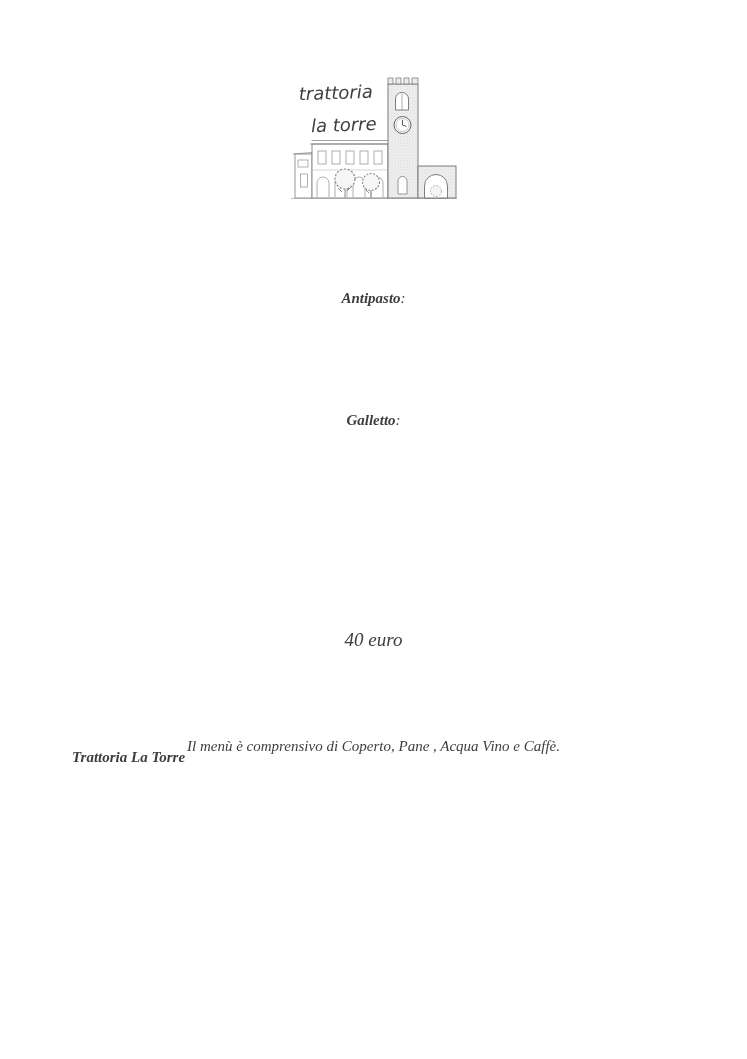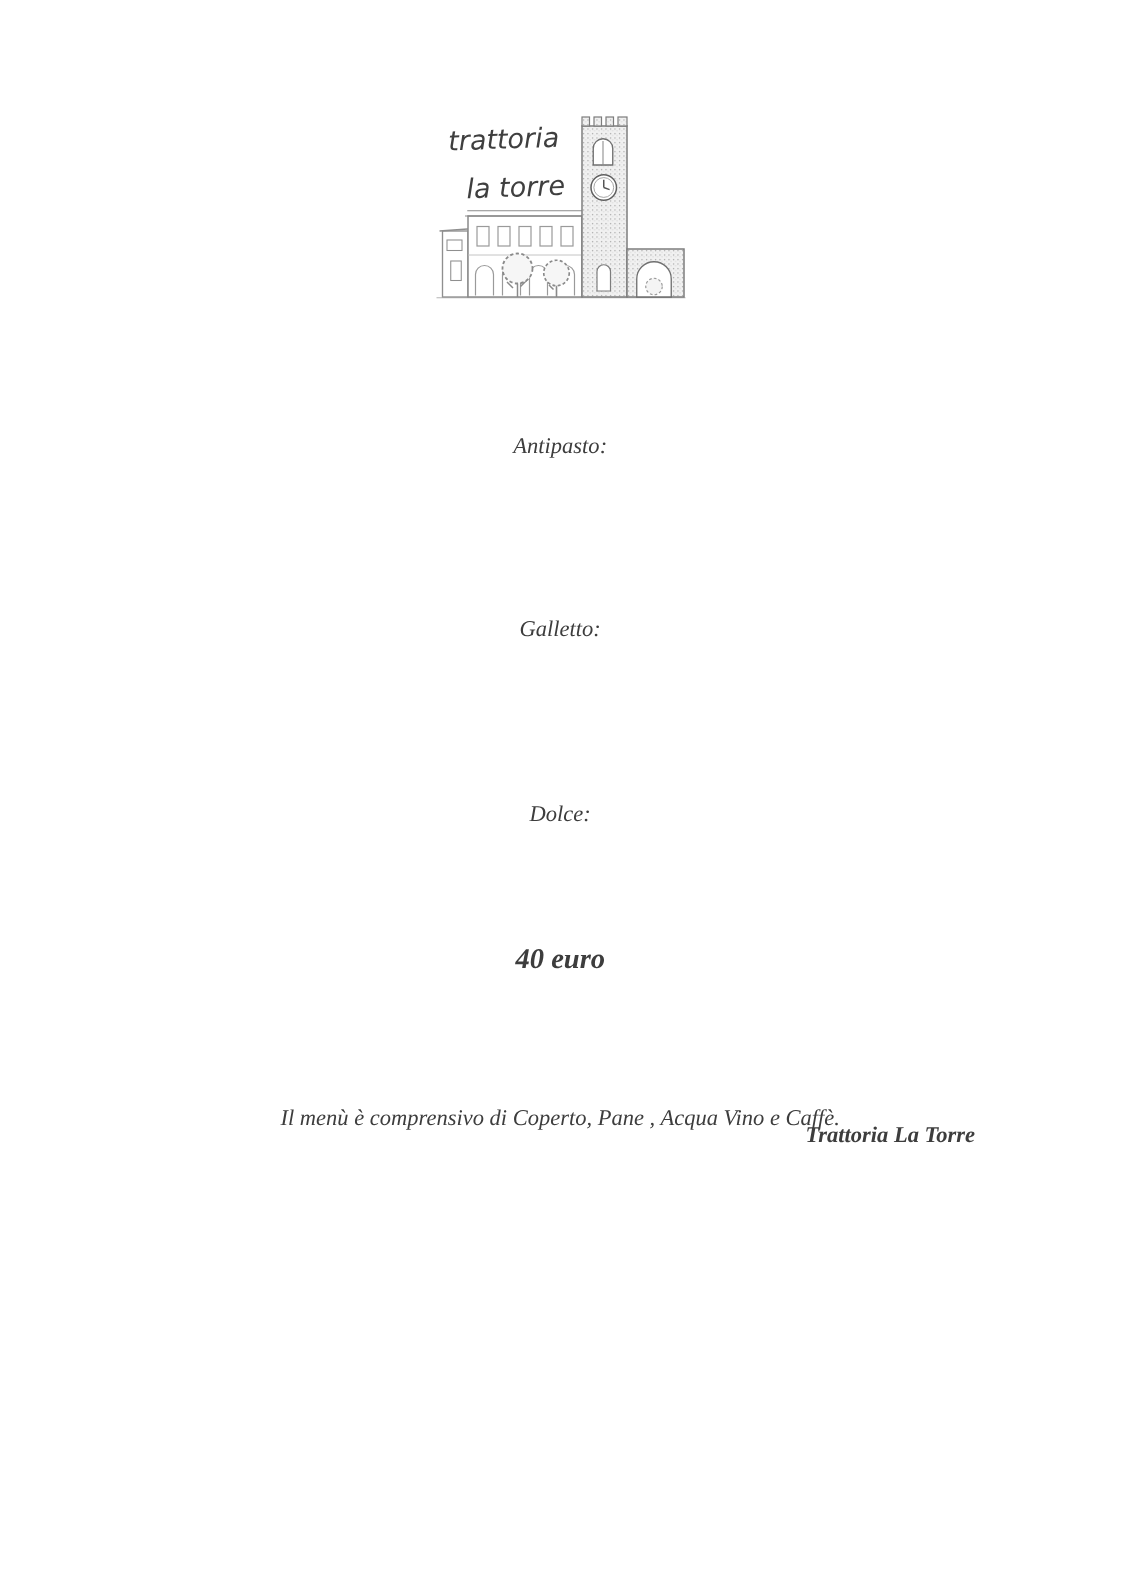--- a/index.html
+++ b/index.html
@@ -27,31 +27,31 @@
     fill: #3f3f3f;
   }
   .tblock {
     position: absolute;
     left: 72px;
     width: 603px;
     text-align: center;
     font-size: 15px;
     line-height: 17px;
   }
-  .heading .course-name { font-weight: normal; }
+  .heading .course-name { font-weight: bold; }
   .dish { }
   .price {
     font-size: 19px;
     line-height: 23px;
-    font-weight: bold;
+    font-weight: normal;
   }
   .note { }
   .signature {
     width: 578px;
-    text-align: right;
+    text-align: left;
     font-weight: bold;
   }
 </style>
 </head>
 <body>
 
 <div class="page">
 
   <div class="logo-wrap">
     <svg viewBox="0 0 180 137" width="180" height="137">
@@ -132,23 +132,20 @@
   </div>
 
   <div class="tblock heading" style="top:290px">
     <span class="course-name">Antipasto</span><span>:</span>
   </div>
 
   <div class="tblock heading" style="top:412px">
     <span class="course-name">Galletto</span><span>:</span>
   </div>
 
-  <div class="tblock heading" style="top:535px">
-    <span class="course-name">Dolce</span><span>:</span>
-  </div>
 
   <div class="tblock price" style="top:628px">40 euro</div>
 
   <div class="tblock note" style="top:738px">Il menù è comprensivo di Coperto, Pane , Acqua Vino e Caffè.</div>
 
   <div class="tblock signature" style="top:749px">Trattoria La Torre</div>
 
 </div>
 
 </body></html>

